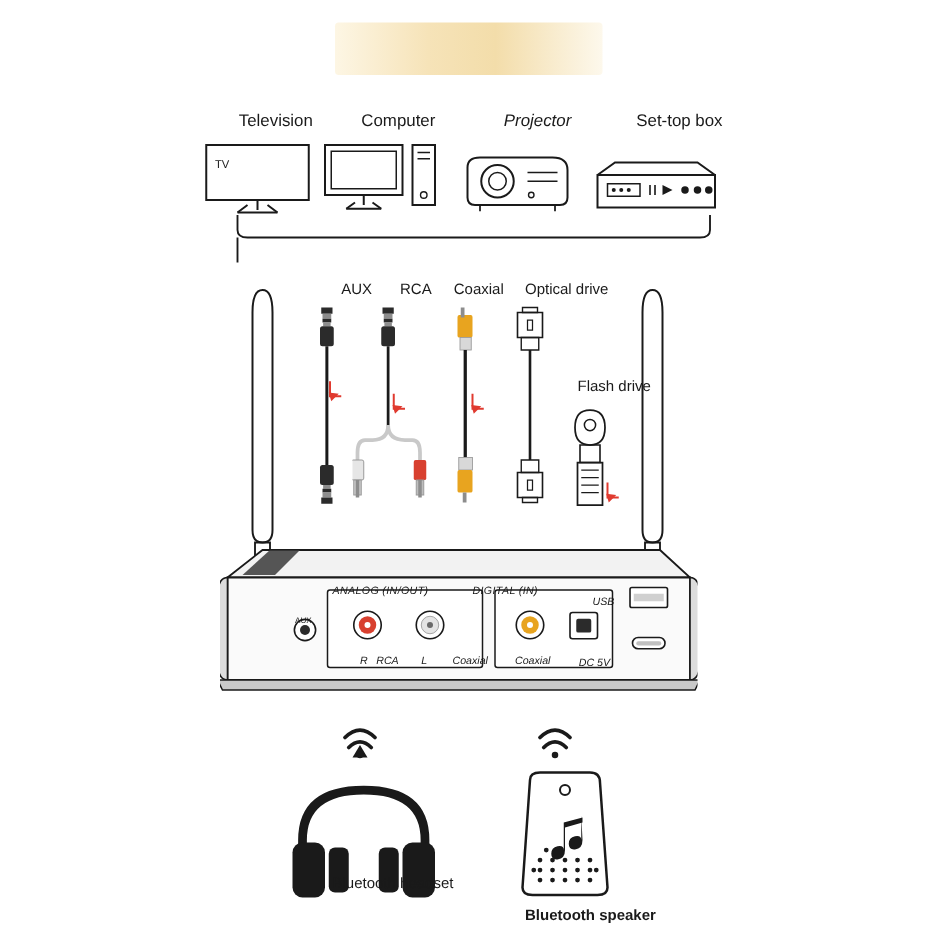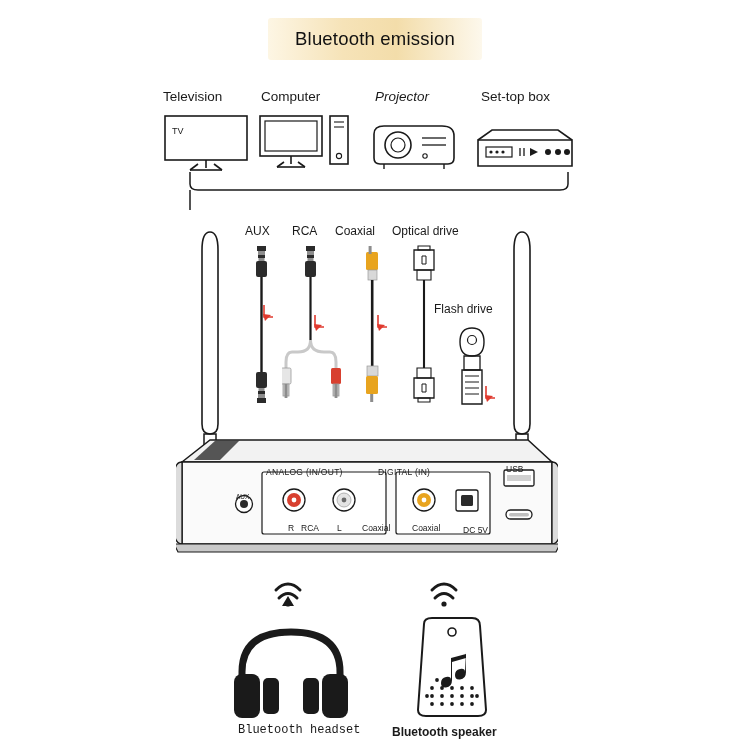--- a/index.html
+++ b/index.html
@@ -44,52 +44,52 @@
     color: #111;
     letter-spacing: .2px;
   }
 
   
   .lbl {
     font-size: 13.5px;
     color: #1a1a1a;
     white-space: nowrap;
     line-height: 1;
+    margin-left: 28px;
   }
   .lbl-sm { font-size: 12px; }
-  .lbl-xs { font-size: 8.5px; }
+  .lbl-xs { font-size: 8.5px; font-style: italic; }
   .lbl-xxs { font-size: 6.5px; }
 
   
   #lbl-television { left: 163px; top: 90px; }
   #lbl-computer   { left: 261px; top: 90px; text-align: center; }
   #lbl-projector  { left: 375px; top: 90px; font-style: italic; }
   #lbl-settopbox  { left: 481px; top: 90px; }
 
   
   #lbl-aux       { left: 245px; top: 225px; }
   #lbl-rca       { left: 292px; top: 225px; }
   #lbl-coaxial   { left: 335px; top: 225px; }
   #lbl-optical   { left: 392px; top: 225px; }
   #lbl-flash     { left: 434px; top: 303px; }
 
   
-  #lbl-headset { left: 238px; top: 724px; font-family: Liberation Mono, monospace; }
+  #lbl-headset { left: 238px; top: 700px; }
   #lbl-speaker { left: 392px; top: 726px; font-weight: bold; }
 
   svg { display: block; }
   .s { fill: none; stroke: #1a1a1a; }
 </style>
 </head>
 <body>
 
 <div class="stage">
 
   <div class="abs" id="title-banner"></div>
-  <div class="abs" id="title-text">Bluetooth emission</div>
 
   <div class="abs lbl" id="lbl-television">Television</div>
   <div class="abs lbl" id="lbl-computer">Computer</div>
   <div class="abs lbl" id="lbl-projector">Projector</div>
   <div class="abs lbl" id="lbl-settopbox">Set-top box</div>
 
   <svg class="abs" style="left:160px; top:112px;" width="110" height="62" viewBox="0 0 110 62">
     <rect class="s" x="5" y="4" width="82" height="44" stroke-width="1.6"></rect>
     <text x="12" y="22" font-family="Liberation Sans, sans-serif" font-size="9" fill="#1a1a1a">TV</text>
     <path class="s" d="M46 48 L46 56" stroke-width="1.6"></path>
@@ -278,21 +278,21 @@
   <div class="abs lbl-xs" style="left:378px; top:467px; letter-spacing:.3px;">DIGITAL (IN)</div>
 
   <div class="abs lbl-xxs" style="left:236px; top:493px;">AUX</div>
   <div class="abs lbl-xs" style="left:288px; top:523px;">R</div>
   <div class="abs lbl-xs" style="left:301px; top:523px;">RCA</div>
   <div class="abs lbl-xs" style="left:337px; top:523px;">L</div>
 
   <div class="abs lbl-xs" style="left:362px; top:523px;">Coaxial</div>
   <div class="abs lbl-xs" style="left:412px; top:523px;">Coaxial</div>
 
-  <div class="abs lbl-xs" style="left:474px; top:464px;margin-left:32px;">USB</div>
+  <div class="abs lbl-xs" style="left:474px; top:476px;">USB</div>
   <div class="abs lbl-xs" style="left:463px; top:525px;">DC 5V</div>
 
   <svg class="abs" style="left:262px; top:560px;" width="52" height="52" viewBox="0 0 52 52">
     <path d="M26 36 L20 46 L32 46 Z" fill="#1a1a1a"></path>
     <path class="s" d="M14 30 Q26 18 38 30" stroke-width="3" stroke-linecap="round"></path>
     <path class="s" d="M17 38 Q26 29 35 38" stroke-width="3" stroke-linecap="round"></path>
     <circle cx="26" cy="44" r="2.6" fill="#1a1a1a"></circle>
   </svg>
   <svg class="abs" style="left:418px; top:560px;" width="52" height="52" viewBox="0 0 52 52">
     <path class="s" d="M14 30 Q26 18 38 30" stroke-width="3" stroke-linecap="round"></path>

